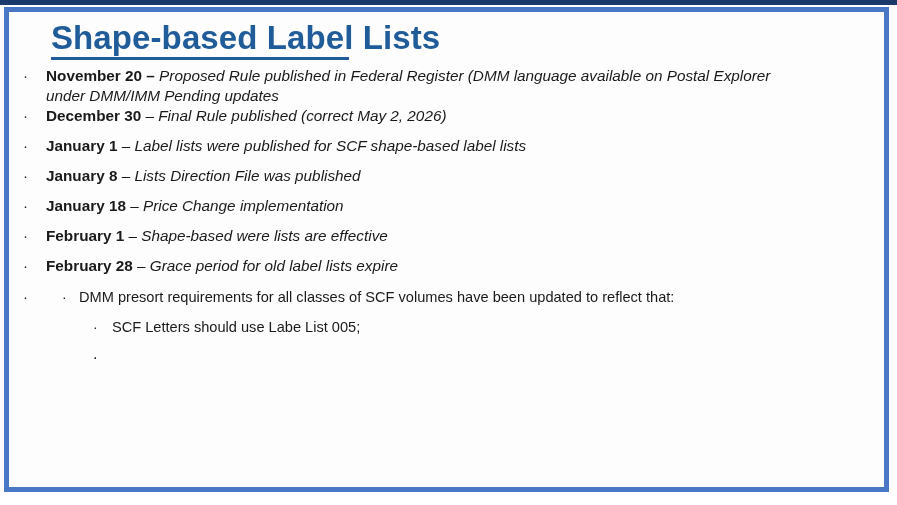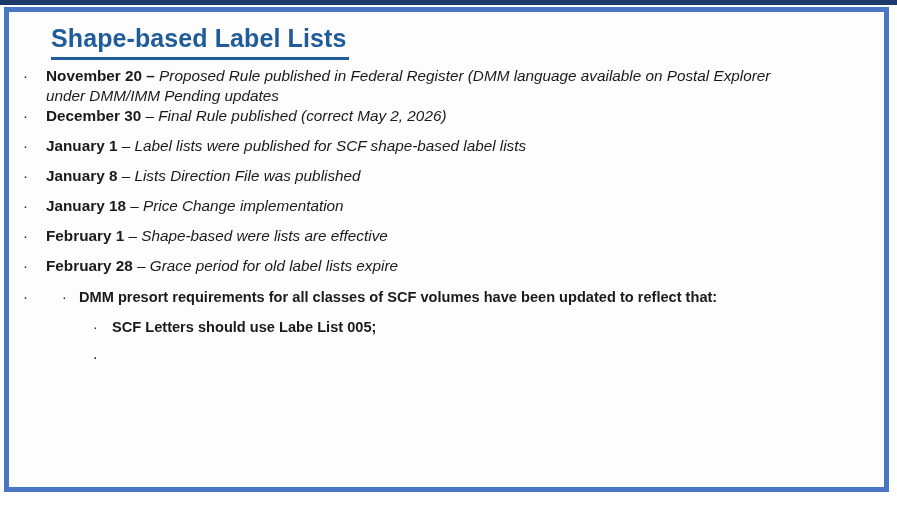--- a/index.html
+++ b/index.html
@@ -44,21 +44,21 @@
     background: #fdfdfd;
   }
 
   .title-block {
     position: absolute;
     left: 42px;
     top: 11px;
     width: 800px;
   }
   .slide-title {
-    font-size: 25px;
+    font-size: 33px;
     font-weight: bold;
     color: #1f5c99;
     letter-spacing: 0.1px;
     line-height: 30px;
     white-space: nowrap;
   }
   .title-rule {
     margin-top: 4px;
     width: 298px;
     height: 3px;
@@ -124,21 +124,21 @@
   }
 
   .lead {
     font-weight: bold;
   }
   .rest {
     font-weight: normal;
     font-style: italic;
   }
   .txt {
-    font-weight: bold;
+    font-weight: normal;
     margin-top: 20px;
   }
   .bold-only {
     font-weight: bold;
   }
   .sp-0 { margin-top: 0px; }
   .sp-2 { margin-top: 10px; }
   .sp-3 { margin-top: 11px; }
 </style>
 </head>

